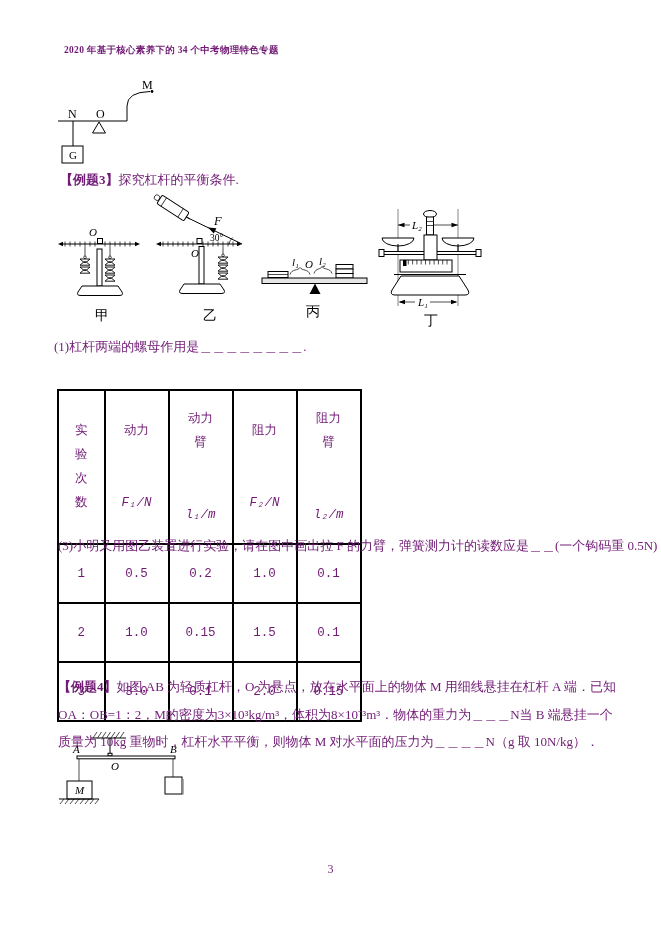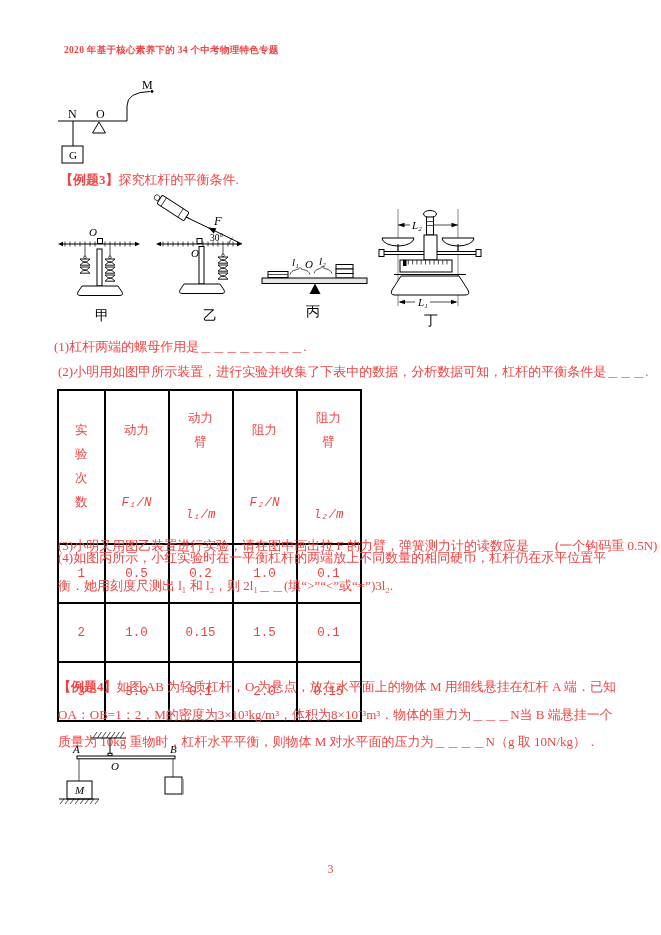--- a/index.html
+++ b/index.html
@@ -1,17 +1,17 @@
 <!DOCTYPE html>
 <html><head>
 <meta charset="utf-8">
 <style>
   html,body{margin:0;padding:0;background:#fff;}
   .page{position:relative;width:661px;height:935px;background:#fff;overflow:hidden;
-        font-family:"Liberation Serif",serif;color:#ef4444;}
+        font-family:"Liberation Serif",serif;color:#701a75;}
   .abs{position:absolute;}
   .hdr{font-size:9.5px;font-weight:bold;letter-spacing:.3px;white-space:nowrap;}
   .line{font-size:13px;line-height:16px;white-space:nowrap;text-align:right;}
   .wrap{font-size:13px;line-height:27.5px;width:560px;}
   .b{font-weight:bold;}
   .pageno{font-size:12px;text-align:center;width:661px;}
   
   table.dtable{border-collapse:collapse;table-layout:fixed;background:#fff;}
   table.dtable th,table.dtable td{border:2px solid #000;text-align:center;
         vertical-align:middle;font-weight:normal;padding:16px;font-size:12.5px;font-family:Liberation Mono, monospace;}
@@ -151,21 +151,20 @@
     <path d="M31,82 H89 L98,96 Q100.5,101 95,101 H25 Q19.5,101 22,96 Z" class="wht"></path>
     <line x1="30" y1="108" x2="45" y2="108" class="thin"></line>
     <line x1="60" y1="108" x2="86" y2="108" class="thin"></line>
     <polygon points="28.5,108 35,105.8 35,110.2" class="fillb"></polygon>
     <polygon points="87.5,108 81,105.8 81,110.2" class="fillb"></polygon>
     <text x="48" y="112" font-size="11" class="it">L₁</text>
     <text x="54" y="131" class="cjk">丁</text>
   </svg>
 
   <div class="abs line" style="left:54px;top:339px;">(1)杠杆两端的螺母作用是＿＿＿＿＿＿＿＿.</div>
-  <div class="abs line" style="left:58px;top:364px;">(2)小明用如图甲所示装置，进行实验并收集了下表中的数据，分析数据可知，杠杆的平衡条件是＿＿＿.</div>
 
   <table class="dtable abs" style="left:57px;top:389px;">
     <colgroup>
         <col style="width:44px">
         <col style="width:47px">
         <col style="width:49px">
         <col style="width:44px">
         <col style="width:52px">
       </colgroup>
     <thead>
@@ -211,21 +210,20 @@
         <td>3</td>
         <td>3.0</td>
         <td>0.1</td>
         <td>2.0</td>
         <td>0.15</td>
       </tr>
     </tbody>
   </table>
 
   <div class="abs line" style="left:58px;top:518px;margin-top:20px;">(3)小明又用图乙装置进行实验，请在图中画出拉 F 的力臂，弹簧测力计的读数应是＿＿(一个钩码重 0.5N)</div>
-  <div class="abs wrap" style="left:58px;top:544px;">(4)如图丙所示，小红实验时在一平衡杠杆的两端放上不同数量的相同硬币，杠杆仍在水平位置平衡．她用刻度尺测出 l₁ 和 l₂，则 2l₁＿＿(填“&gt;”“&lt;”或“=”)3l₂.</div>
 
 
   <div class="abs wrap" style="left:58px;top:673px;">
     <span class="b">【例题4】</span><span>如图,AB 为轻质杠杆，O 为悬点，放在水平面上的物体 M 用细线悬挂在杠杆 A 端．已知 OA：OB=1：2，M的密度为3×10³kg/m³，体积为8×10⁻³m³．物体的重力为＿＿＿N当 B 端悬挂一个质量为 10kg 重物时，杠杆水平平衡，则物体 M 对水平面的压力为＿＿＿＿N（g 取 10N/kg）．</span>
   </div>
 
   <svg class="abs" style="left:56px;top:727px;" width="160" height="92" viewBox="0 0 160 92">
     <line x1="35" y1="11" x2="70" y2="11" class="stroke"></line>
     <path class="thin" d="M37,11 l4,-6 M41.5,11 l4,-6 M46,11 l4,-6 M50.5,11 l4,-6 M55,11 l4,-6 M59.5,11 l4,-6 M64,11 l4,-6"></path>
     <line x1="54" y1="11" x2="54" y2="28.5" class="stroke"></line>

